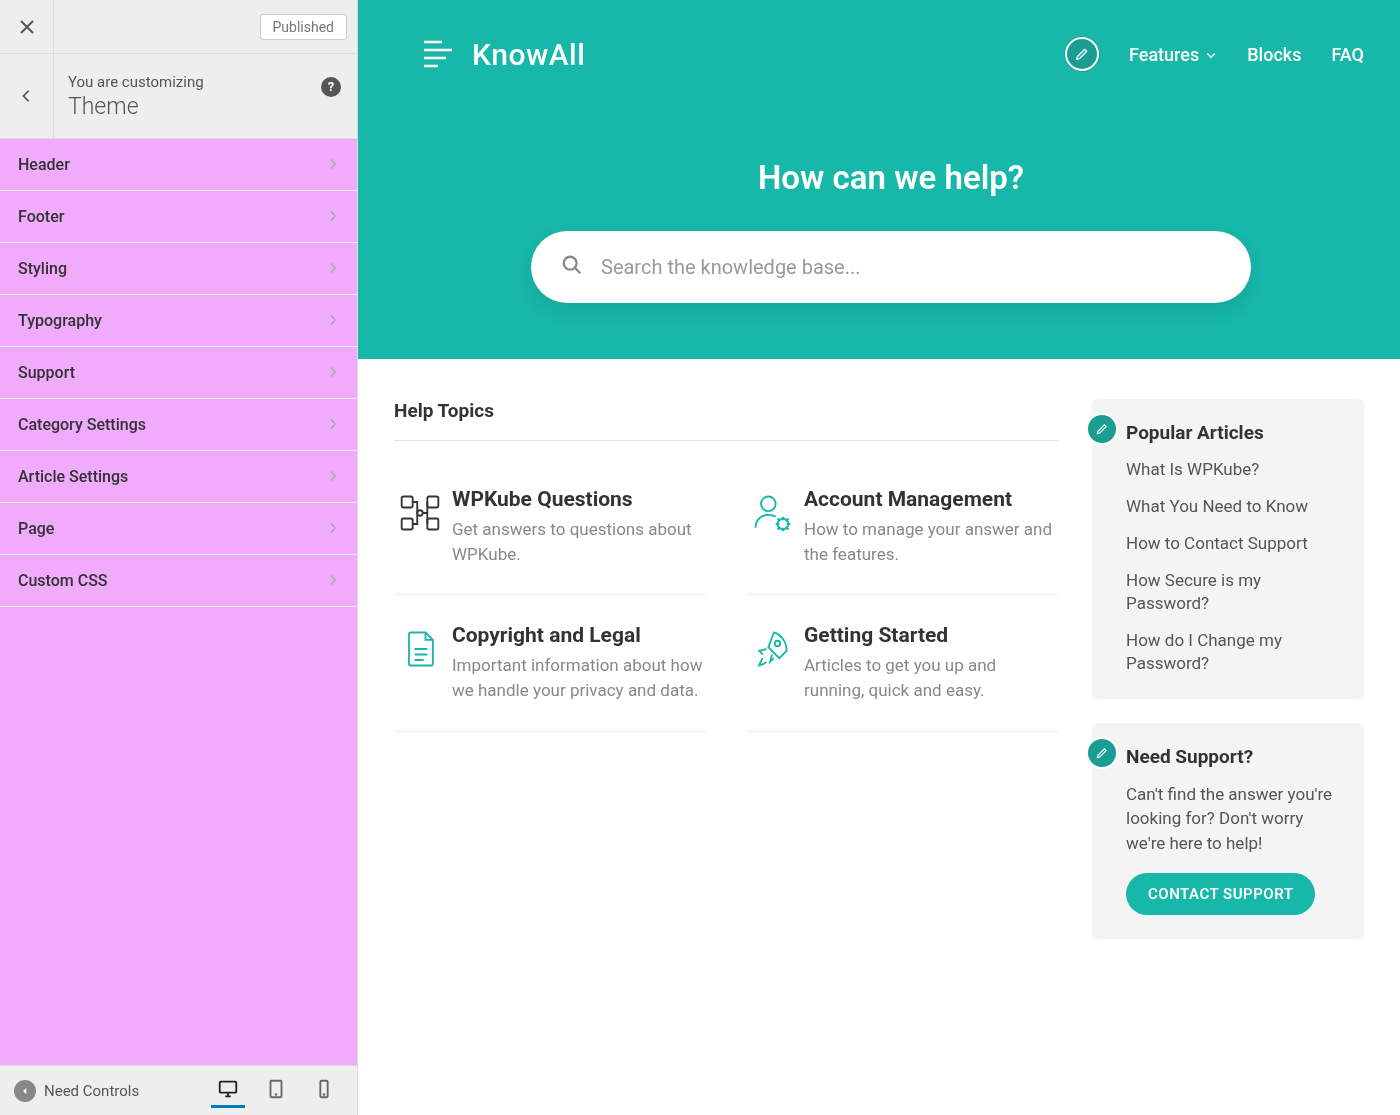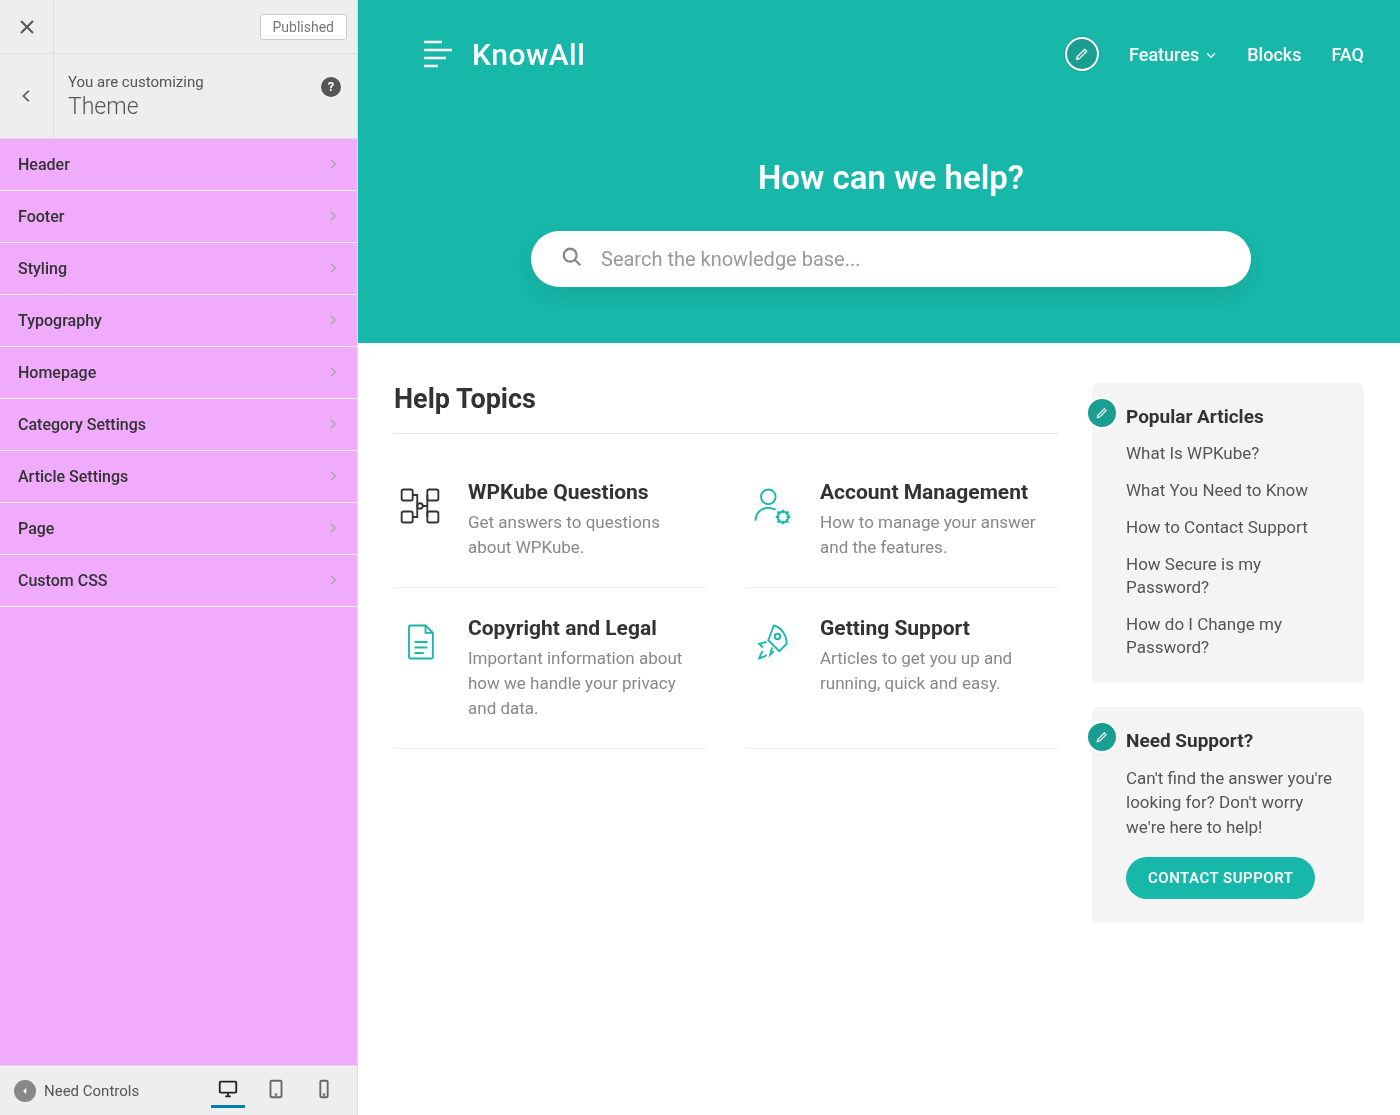--- a/index.html
+++ b/index.html
@@ -46,32 +46,32 @@
 .brand-icon svg { width:100%; height:100%; }
 .brand-name { font-size:30px; font-weight:500; letter-spacing:0.5px; }
 .nav-right { margin-left:auto; display:flex; align-items:center; gap:30px; font-size:18px; font-weight:500; }
 .nav-link { cursor:pointer; display:flex; align-items:center; gap:6px; }
 .nav-link .dd svg { width:12px; height:12px; }
 .edit-badge { width:34px; height:34px; border-radius:50%; background:#1a9e92; border:2px solid #fff; display:flex; align-items:center; justify-content:center; cursor:pointer; box-shadow:0 0 0 1px rgba(0,0,0,.1); }
 .edit-badge svg { width:16px; height:16px; color:#fff; }
 
 .hero-mid { text-align:center; margin-top:84px; }
 .hero-title { font-size:33px; font-weight:600; }
-.search-wrap { margin:34px auto 0 auto; width:720px; max-width:84%; background:#fff; border-radius:40px; height:56px; display:flex; align-items:center; padding:0 30px; box-shadow:0 8px 20px rgba(0,0,0,.08); }
+.search-wrap { margin:34px auto 0 auto; width:720px; max-width:84%; background:#fff; border-radius:40px; height:72px; display:flex; align-items:center; padding:0 30px; box-shadow:0 8px 20px rgba(0,0,0,.08); }
 .search-wrap .sicon { color:#888; margin-right:18px; }
 .search-wrap .sicon svg { width:22px; height:22px; }
 .search-input { flex:1; border:none; outline:none; font-size:20px; color:#555; background:transparent; }
 .search-input::placeholder { color:#999; }
 
 
 .content { display:flex; padding:40px 36px 0 36px; gap:34px; }
 .main-col { flex:1; }
-.section-title { font-size:27px; font-weight:700; color:#333; padding-bottom:18px; border-bottom:1px solid #e4e4e4; }
+.section-title { font-size:19px; font-weight:700; color:#333; padding-bottom:18px; border-bottom:1px solid #e4e4e4; }
 .topic-grid { display:grid; grid-template-columns:1fr 1fr; gap:0 40px; margin-top:18px; }
-.topic { display:flex; gap:22px; padding:28px 0; border-bottom:1px solid #eee; cursor:pointer; }
+.topic { display:flex; gap:6px; padding:28px 0; border-bottom:1px solid #eee; cursor:pointer; }
 .topic-icon { width:52px; height:52px; flex-shrink:0; display:flex; align-items:center; justify-content:center; }
 .topic-icon svg { width:44px; height:44px; }
 .topic-body h3 { font-size:21px; font-weight:700; color:#333; margin-bottom:6px; }
 .topic-body p { font-size:17px; color:#888; line-height:1.45; }
 
 .side-col { width:272px; flex-shrink:0; }
 .widget { background:#f4f4f4; border-radius:6px; padding:22px 22px 24px 34px; position:relative; margin-bottom:24px; }
 .widget-edit { position:absolute; left:-6px; top:14px; width:32px; height:32px; border-radius:50%; background:#1a9e92; border:2px solid #fff; display:flex; align-items:center; justify-content:center; cursor:pointer; }
 .widget-edit svg { width:14px; height:14px; color:#fff; }
 .widget h4 { font-size:19px; font-weight:700; color:#333; margin-bottom:14px; }
@@ -131,21 +131,21 @@
             <path d="M5 2l6 6-6 6"></path>
           </svg></span>
       </div>
     <div class="sb-item">
         <span>Typography</span>
         <span class="chev"><svg viewBox="0 0 16 16" fill="none" stroke="currentColor" stroke-width="2">
             <path d="M5 2l6 6-6 6"></path>
           </svg></span>
       </div>
     <div class="sb-item">
-        <span>Homepage</span>
+        <span>Support</span>
         <span class="chev"><svg viewBox="0 0 16 16" fill="none" stroke="currentColor" stroke-width="2">
             <path d="M5 2l6 6-6 6"></path>
           </svg></span>
       </div>
     <div class="sb-item">
         <span>Category Settings</span>
         <span class="chev"><svg viewBox="0 0 16 16" fill="none" stroke="currentColor" stroke-width="2">
             <path d="M5 2l6 6-6 6"></path>
           </svg></span>
       </div>
@@ -298,21 +298,21 @@
 
         <div class="topic">
           <div class="topic-icon">
             <svg viewBox="0 0 48 48" fill="none" stroke="#17b7a9" stroke-width="2">
                 <path d="M26 6c8 2 14 10 14 20l-8 8-12-12 6-16z"></path>
                 <circle cx="30" cy="18" r="3"></circle>
                 <path d="M18 24l-8 2 4 4M24 30l-2 8 4-4M14 34c-2 2-4 8-4 8s6-2 8-4"></path>
               </svg>
           </div>
           <div class="topic-body">
-            <h3>Getting Support</h3>
+            <h3>Getting Started</h3>
             <p>Articles to get you up and running, quick and easy.</p>
           </div>
         </div>
 
       </div>
     </div>
 
     <div class="side-col">
 
       <div class="widget">

